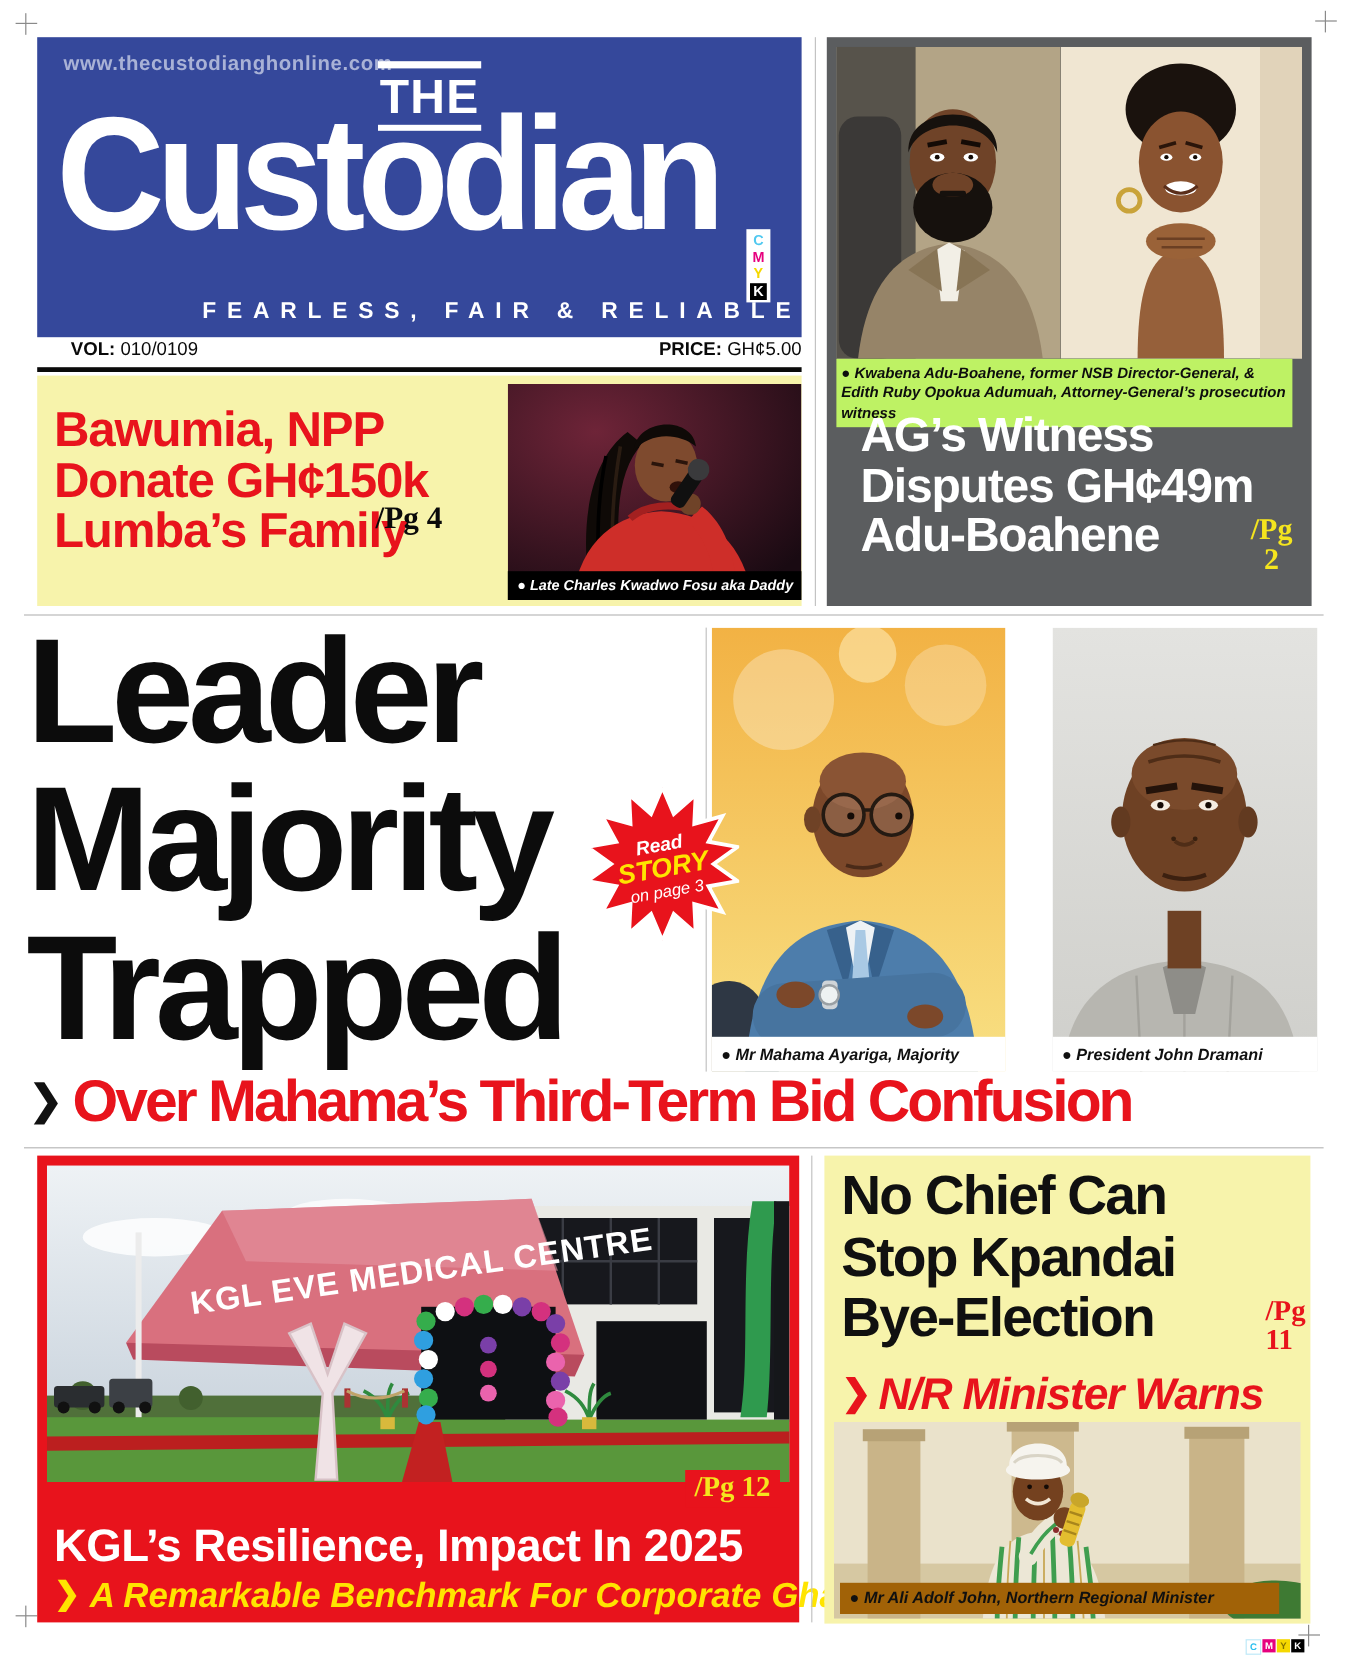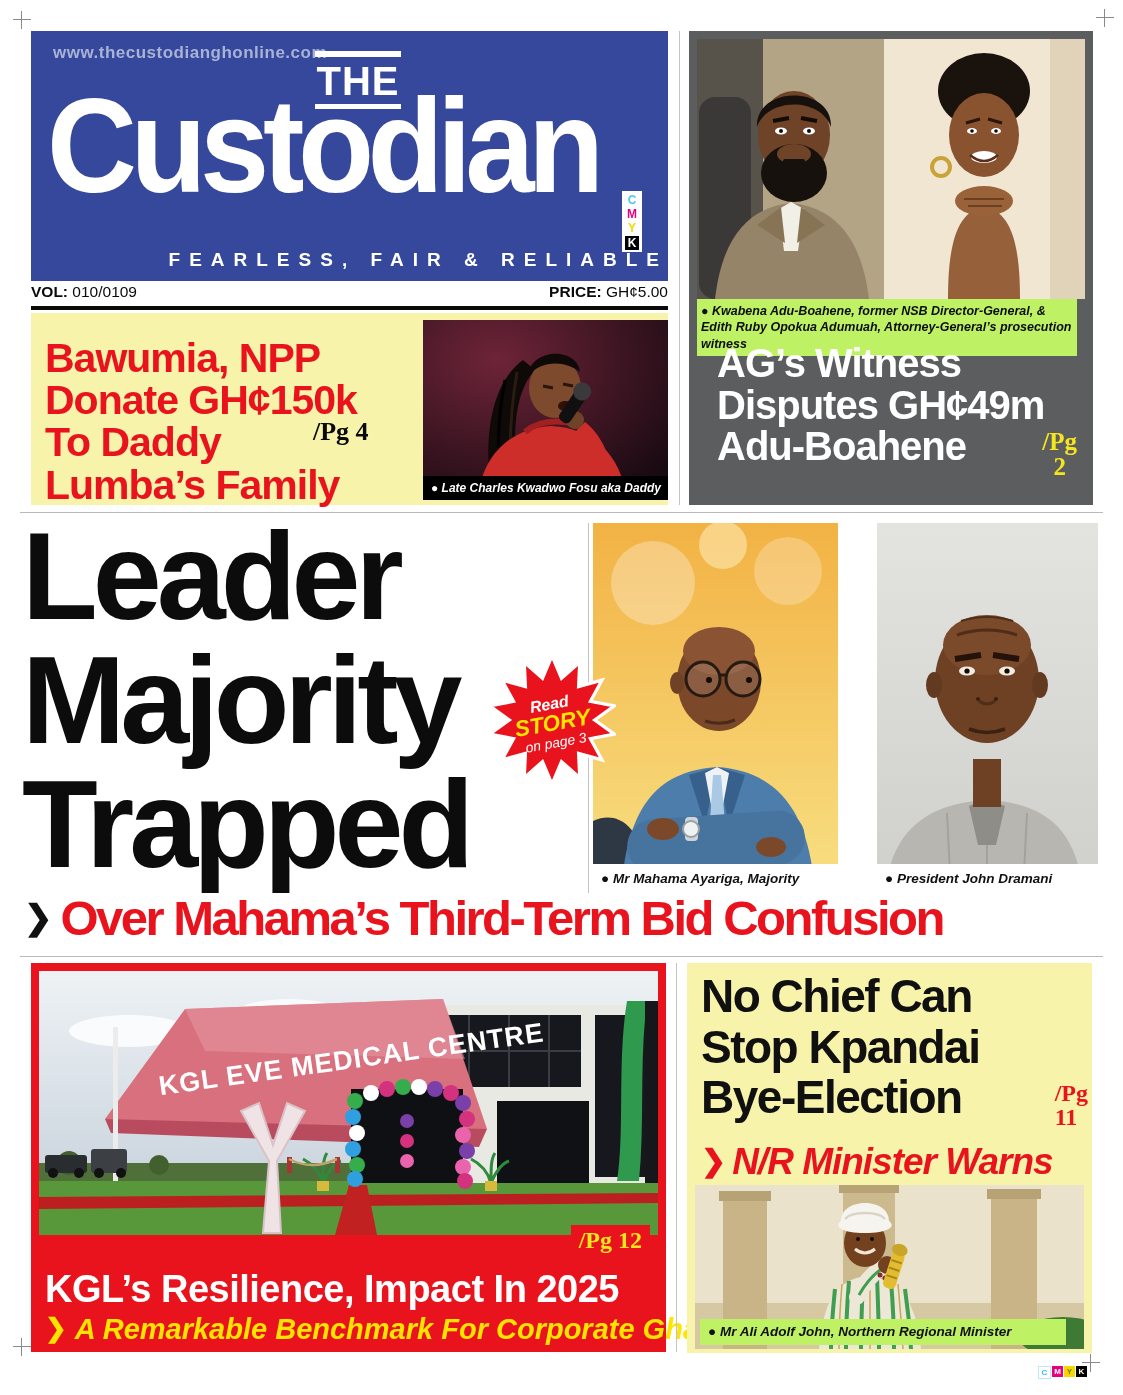--- a/index.html
+++ b/index.html
@@ -19,21 +19,21 @@
   .mh-the{position:absolute;left:284px;top:20px;width:86px;text-align:center;color:#fff;font-weight:bold;font-size:40px;line-height:1.0;border-top:6px solid #fff;border-bottom:5px solid #fff;padding:4px 0 3px 0;letter-spacing:1px;}
   .mh-name{position:absolute;left:16px;top:38px;color:#fff;font-weight:bold;font-size:134px;letter-spacing:-7px;transform:scaleX(.93);transform-origin:left top;white-space:nowrap;}
   .mh-tag{position:absolute;left:0;top:218px;width:100%;text-align:right;color:#fff;font-weight:bold;font-size:19px;letter-spacing:9px;}
   .mh-cmyk{position:absolute;right:26px;top:160px;width:20px;background:#fff;text-align:center;font-weight:bold;font-size:12px;line-height:14px;padding:2px 0;}
   .mh-cmyk span{display:block;}
   .mc-c{color:#4fc8f0;} .mc-m{color:#e6007e;} .mc-y{color:#f5d800;}
   .mc-k{background:#000;color:#fff;margin:1px 3px 0 3px;}
 
   
   .infobar{position:absolute;left:31px;top:283px;width:637px;height:21px;font-size:15.5px;color:#0a0a0a;}
-  .infobar b{font-weight:bold;}
+  .infobar b{font-weight:bold;margin-left:28px;}
   .info-vol{position:absolute;left:0;top:0;}
   .info-ed{position:absolute;left:0;width:100%;text-align:center;top:0;}
   .info-price{position:absolute;right:0;top:0;}
   .blackrule{position:absolute;left:31px;top:306px;width:637px;height:4px;background:#0a0a0a;}
 
   
   .yellowbox{background:#f7f3ab;}
   .box-bawumia{position:absolute;left:31px;top:313px;width:637px;height:192px;}
   .red-head{color:#e8131c;font-weight:bold;}
   .bw-head{position:absolute;left:14px;top:8px;font-size:41px;line-height:1.03;letter-spacing:-1px;margin-top:16px;}
@@ -65,21 +65,21 @@
   .kgl-sub .chev{color:#ffe400;font-size:26px;font-weight:bold;vertical-align:2px;margin-right:8px;}
   .kgl-sub .txt{color:#ffe400;font-weight:bold;font-style:italic;font-size:29px;}
 
   
   .box-kpandai{position:absolute;left:687px;top:963px;width:405px;height:390px;}
   .kp-head{position:absolute;left:14px;top:8px;color:#101010;font-weight:bold;font-size:46px;line-height:1.1;letter-spacing:-1.5px;}
   .kp-pg{position:absolute;right:4px;top:118px;color:#e8131c;font-size:24px;line-height:1.0;text-align:left;}
   .kp-sub{position:absolute;left:14px;top:178px;white-space:nowrap;}
   .kp-sub .chev{color:#e8131c;font-size:30px;font-weight:bold;vertical-align:3px;margin-right:6px;}
   .kp-sub .txt{color:#e8131c;font-weight:bold;font-style:italic;font-size:37px;letter-spacing:-1px;}
-  .ali-cap{left:5px;right:18px;bottom:4px;height:26px;background:#bef264;color:#101010;font-size:13.5px;line-height:26px;padding-left:8px;font-style:italic;font-weight:bold;position:absolute;}
+  .ali-cap{left:5px;right:18px;bottom:4px;height:26px;background:#a16207;color:#101010;font-size:13.5px;line-height:26px;padding-left:8px;font-style:italic;font-weight:bold;position:absolute;}
 
   
   .cmyk-row{position:absolute;left:1038px;top:1366px;display:flex;}
   .cmyk-row span{display:block;width:11px;height:11px;font-size:8px;line-height:11px;text-align:center;font-weight:bold;margin-right:1px;}
   .sq-c{background:#fff;color:#2ec0ef;border:1px solid #bfe9f8;}
   .sq-m{background:#e6007e;color:#fff;}
   .sq-y{background:#f5d800;color:#857400;}
   .sq-k{background:#000;color:#fff;}
 </style>
 </head>
@@ -121,21 +121,20 @@
     <span class="info-vol"><b>VOL:</b> <span>010/0109</span></span>
     <span class="info-price"><b>PRICE:</b> <span>GH¢5.00</span></span>
   </div>
   <div class="blackrule"></div>
   <div class="colrule" style="left:679px;top:31px;height:474px;"></div>
 
   <div class="box-bawumia yellowbox">
     <div class="bw-head red-head">
       <div>Bawumia, NPP</div>
       <div>Donate GH¢150k</div>
-      <div>To Daddy</div>
       <div>Lumba’s Family</div>
     </div>
     <div class="bw-pg pg-serif">/Pg 4</div>
     <div class="photo" style="left:392px;top:7px;width:245px;height:180px;">
       <svg width="245" height="180" viewBox="0 0 245 180">
         <defs>
           <radialGradient id="dl1" cx="30%" cy="22%" r="90%">
             <stop offset="0" stop-color="#6e2438"></stop>
               <stop offset="1" stop-color="#190a12"></stop>
           </radialGradient>

